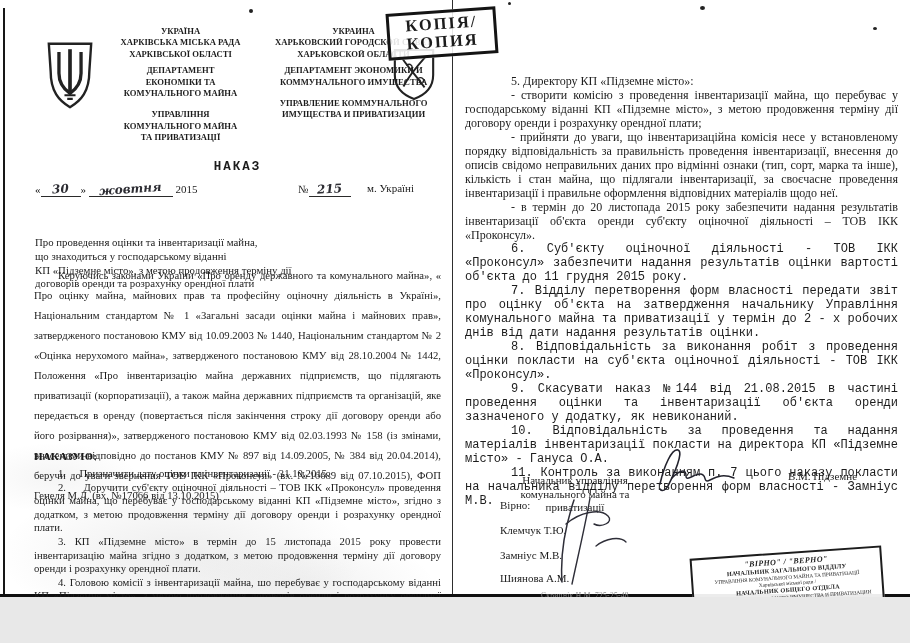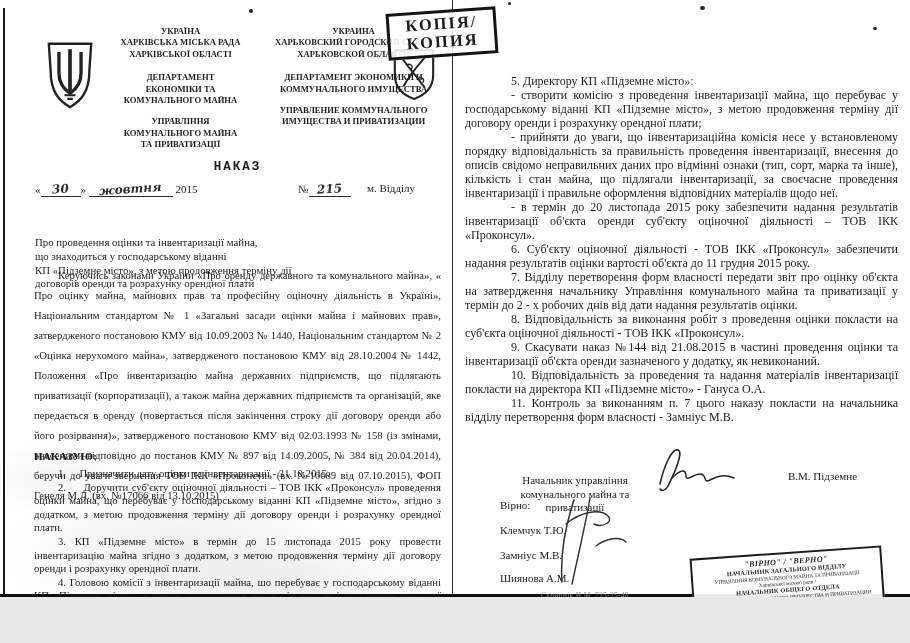--- a/index.html
+++ b/index.html
@@ -17,21 +17,21 @@
   .edge-bottom{left:0;right:0;bottom:0;height:3px;background:#0f0f0f;}
   .speck{position:absolute;background:#222;border-radius:50%;}
 
   
   .letterhead{position:absolute;left:42px;top:26px;width:402px;display:flex;gap:7px;}
   .emblem-wrap{flex:none;margin-top:14px;}
   .lh-col{text-align:center;font-weight:bold;font-size:8.6px;line-height:11.4px;}
   .lh-ua{width:152px;}
   .lh-ru{width:182px;}
   .pre{white-space:pre-line;margin-top:28px;}
-  .lh-gap{margin-top:12px;}
+  .lh-gap{margin-top:5px;}
   .lh-gap2{margin-top:10px;}
 
   
   .copy-stamp{
     position:absolute;left:387px;top:10px;width:104px;padding:2px 0 3px;z-index:3;
     border:3px solid #141414;transform:rotate(-4deg);text-align:center;
     font-weight:bold;font-size:16.5px;line-height:18px;letter-spacing:2px;
     background:rgba(255,255,255,.88);
   }
   .shield2{position:absolute;left:391px;top:46px;z-index:2;}
@@ -50,21 +50,21 @@
 
   
   .intro{position:absolute;left:34px;top:265px;width:407px;font-size:10.7px;line-height:20px;
     text-align:justify;text-indent:24px;}
   .resolve{position:absolute;left:34px;top:450px;font-weight:bold;font-size:11.2px;}
   .items-left{position:absolute;left:34px;top:467px;width:407px;font-size:10.7px;line-height:13.6px;text-align:justify;}
   .items-left p{margin:0;text-indent:24px;}
   .items-right{position:absolute;left:465px;top:26px;width:433px;font-size:12px;line-height:14px;text-align:justify;margin-top:48px;}
   .items-right p{margin:0;text-indent:46px;}
   .gap-s{margin-top:5px;}
-  .gap{margin-top:10px;}
+  .gap{margin-top:10px;font-family:Liberation Mono, monospace;}
 
   
   .sign-pos{position:absolute;left:500px;top:446px;width:150px;font-size:11px;line-height:13.5px;text-align:center;}
   .sig-main{position:absolute;left:642px;top:440px;}
   .sign-name{position:absolute;left:788px;top:470px;font-size:11px;}
   .verno{position:absolute;left:500px;top:499px;font-size:11px;}
   .ver-name-0{position:absolute;left:500px;top:524px;font-size:11px;}
   .ver-name-1{position:absolute;left:500px;top:549px;font-size:11px;}
   .ver-name-2{position:absolute;left:500px;top:572px;font-size:11px;}
   .sig-flourish{position:absolute;left:536px;top:494px;}
@@ -142,21 +142,21 @@
 
   <div class="date-row">
     <span class="d-left">
       <span>«</span><span class="uline"><span class="hand">30</span></span><span>»</span>
       <span class="uline" style="min-width:70px;"><span class="hand">жовтня</span></span>
       <span>2015</span>
     </span>
     <span class="d-num">
       <span>№</span><span class="uline" style="min-width:28px;"><span class="hand">215</span></span>
     </span>
-    <span class="d-city">м. Відділу</span>
+    <span class="d-city">м. Україні</span>
   </div>
 
   <div class="subject pre">Про проведення оцінки та інвентаризації майна,
 що знаходиться у господарському віданні
 КП «Підземне місто», з метою продовження терміну дії
 договорів оренди та розрахунку орендної плати</div>
 
   <div class="intro">Керуючись законами України «Про оренду державного та комунального майна», « Про оцінку майна, майнових прав та професійну оціночну діяльність в Україні», Національним стандартом № 1 «Загальні засади оцінки майна і майнових прав», затвердженого постановою КМУ від 10.09.2003 № 1440, Національним стандартом № 2 «Оцінка нерухомого майна», затвердженого постановою КМУ від 28.10.2004  № 1442,  Положення «Про інвентаризацію майна державних підприємств, що підлягають приватизації (корпоратизації), а також майна державних підприємств та організацій, яке передається в оренду (повертається після закінчення строку дії договору оренди або його розірвання)», затвердженого постановою КМУ від 02.03.1993 № 158 (із змінами, внесеними відповідно до постанов  КМУ № 897 від 14.09.2005,  № 384 від 20.04.2014), беручи до уваги звернення ТОВ ІКК «Проконсул» (вх. №16689 від 07.10.2015), ФОП Генеля М.Л. (вх. №17066 від 13.10.2015)</div>
   <div class="resolve">НАКАЗУЮ:</div>
   <div class="items-left">

